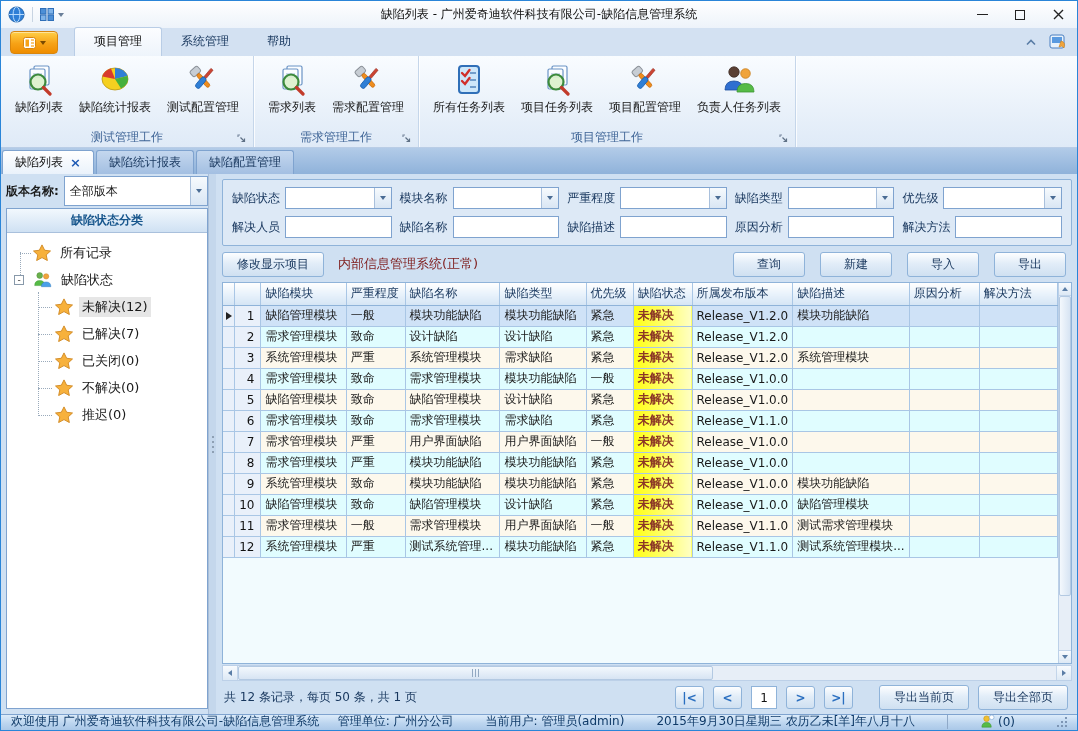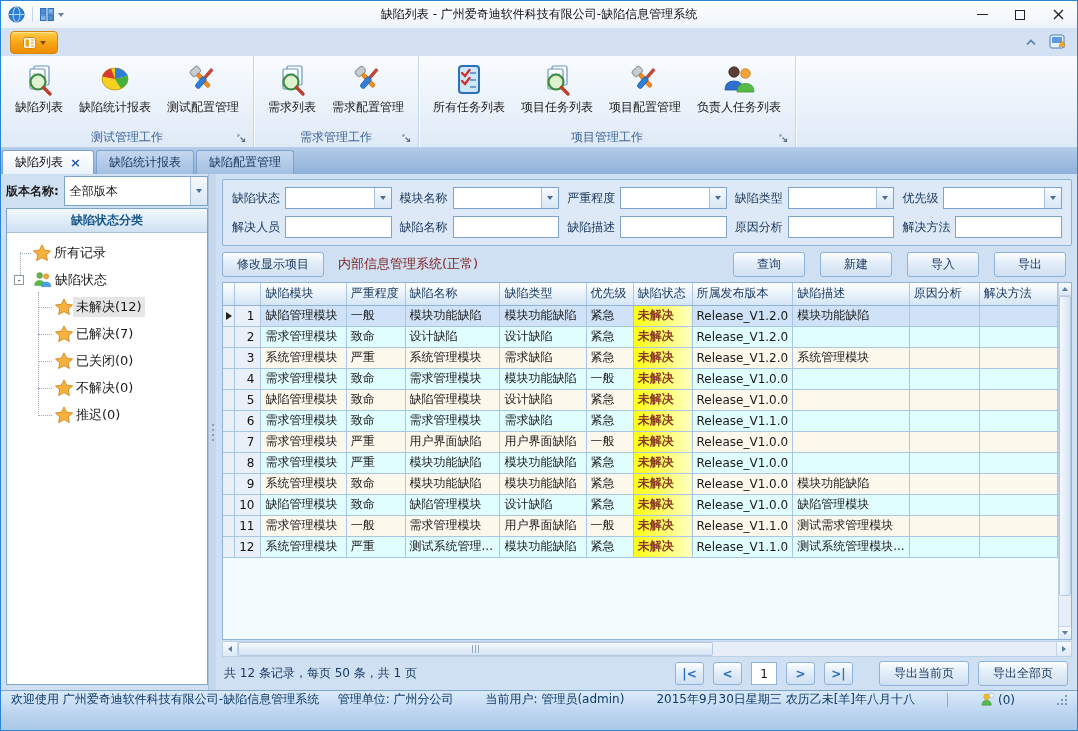--- a/index.html
+++ b/index.html
@@ -46,21 +46,21 @@
   
   .main{flex:1;display:flex;overflow:hidden;background:#cfe0f2}
   .sidebar{width:207px;flex:none;display:flex;flex-direction:column;padding:5px 0 5px 5px}
   .version-row{display:flex;align-items:center;height:24px;gap:5px;margin-bottom:5px}
   .version-label{font-weight:bold;white-space:nowrap}
   .combo{flex:1;height:30px;background:#fff;border:1px solid #7fa3cf;display:flex;align-items:center;padding-left:5px;overflow:hidden}
   .combo-btn{margin-left:auto;width:17px;align-self:stretch;background:linear-gradient(#f6fafd,#d9e6f4);border-left:1px solid #a9c0dc;display:flex;align-items:center;justify-content:center;flex:none}
   .side-panel{flex:1;border:1px solid #7fa3cf;background:#fff;display:flex;flex-direction:column;overflow:hidden}
   .side-header{height:24px;flex:none;background:linear-gradient(#f2f8fd,#cfe1f3);border-bottom:1px solid #a9c0dc;display:flex;align-items:center;justify-content:center;font-weight:bold;color:#17568c}
   .tree{flex:1;padding-top:6px;position:relative;overflow:hidden}
-  .tree-item{height:27px;display:flex;align-items:center;position:relative;cursor:default}
+  .tree-item{height:27px;display:flex;align-items:center;gap:6px;position:relative;cursor:default}
   .tree-item.l1{padding-left:26px}
   .tree-item.l2{padding-left:48px}
   .tree-item .label{font-size:13px;padding:1px 3px;white-space:nowrap}
   .tree-item.selected .label{background:#e6e6e6}
   .tree-item.l1::before,.tree-item.l2::before{content:'';position:absolute;top:50%;border-top:1px dotted #9aaabb}
   .tree-item.l1::before{left:13px;width:11px}
   .tree-item.l2::before{left:31px;width:14px}
   .tree-item.has-exp::before{display:none}
   .expander{position:absolute;left:7px;top:50%;margin-top:-5px;width:10px;height:10px;border:1px solid #8899aa;background:#fff;font-size:9px;line-height:8px;text-align:center;color:#333}
   .tree-vline1{position:absolute;left:13px;top:19px;height:27px;border-left:1px dotted #9aaabb}
@@ -118,21 +118,21 @@
   .h-thumb i{width:1px;height:8px;background:#93a9c2}
 
   
   .pager{flex:none;height:33px;display:flex;align-items:center;padding:0 4px 0 2px;color:#17365d}
   .pager-right{margin-left:auto;display:flex;align-items:center;gap:9px}
   .pg-btn{width:29px;height:23px;padding:0;background:linear-gradient(#fdfeff,#e2edf8 45%,#cfe0f1);border:1px solid #8fb3d9;border-radius:3px;color:#2a6fc0;display:flex;align-items:center;justify-content:center;font-weight:bold}
   .pg-input{width:26px;height:23px;border:1px solid #8fb3d9;background:#fff;display:flex;align-items:center;justify-content:center;color:#111}
   .pg-gap{width:8px}
 
   
-  .statusbar{flex:none;height:40px;background:linear-gradient(#dcebfa,#bcd5ef 55%,#aac8e8);border-top:1px solid #7fa3cf;display:flex;align-items:flex-start;padding:0 10px;color:#0f3a68}
+  .statusbar{flex:none;height:16px;background:linear-gradient(#dcebfa,#bcd5ef 55%,#aac8e8);border-top:1px solid #7fa3cf;display:flex;align-items:flex-end;padding:0 10px;color:#0f3a68}
   .sb-right{margin-left:auto;display:flex;align-items:center;gap:32px}
   .sb-sep{width:1px;height:14px;background:#8fa9c8}
   .sb-user-icon{display:flex;align-items:center;gap:3px}
   .grip{display:flex;flex-direction:column;gap:2px;margin-left:10px;align-items:flex-end}
   .grip .r{display:flex;gap:2px}
   .grip i{width:2px;height:2px;background:#7d96b5}
 </style>
 </head>
 <body>
 
@@ -178,20 +178,25 @@
     <div class="app-btn">
       <svg width="13" height="12" viewBox="0 0 13 12">
           <rect x="0.5" y="0.5" width="12" height="11" rx="2" fill="#fff" stroke="#d8860e"></rect>
           <rect x="2.5" y="2.5" width="3.5" height="7" fill="#f7a216"></rect>
           <line x1="8" y1="3" x2="11" y2="3" stroke="#f7a216" stroke-width="1.2"></line>
           <line x1="8" y1="6" x2="11" y2="6" stroke="#f7a216" stroke-width="1.2"></line>
           <line x1="8" y1="9" x2="11" y2="9" stroke="#f7a216" stroke-width="1.2"></line>
         </svg>
       <span class="tri-down"></span>
     </div>
+    <div id="ribbon-tab-strip" style="display:flex;align-items:flex-end">
+        <div class="r-tab active">项目管理</div>
+        <div class="r-tab">系统管理</div>
+        <div class="r-tab">帮助</div>
+      </div>
     <div class="rtr-right">
       <span style="line-height:0"><svg width="12" height="7" viewBox="0 0 12 7">
             <path d="M2 5.5 L6 1.5 L10 5.5" fill="none" stroke="#5a7da6" stroke-width="1.6"></path>
           </svg></span>
       <span style="line-height:0"><svg width="18" height="16" viewBox="0 0 18 16">
             <rect x="1" y="1" width="14" height="13" rx="2" fill="#e8f2fc" stroke="#4a7fc0"></rect>
             <rect x="3" y="3" width="10" height="6" fill="#5a9ae0"></rect>
             <path d="M12 7 q5 1 3 7 l-2 -2 l-3 1 z" fill="#f0a43c" stroke="#c87f1e" stroke-width="0.6"></path>
           </svg></span>
     </div>

